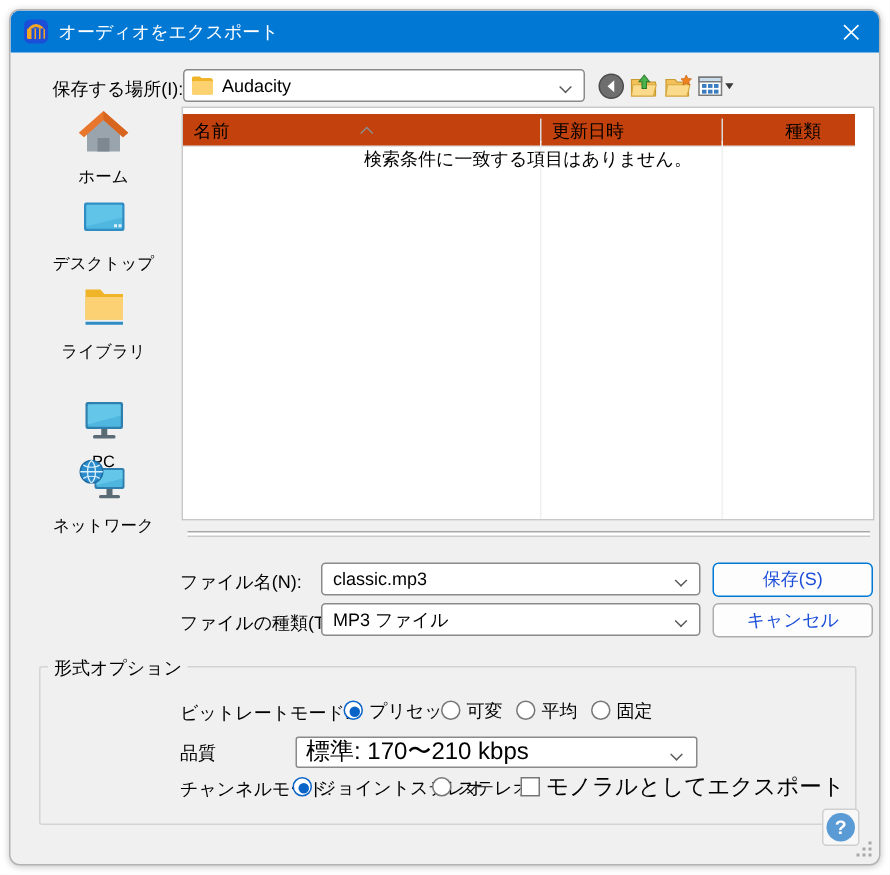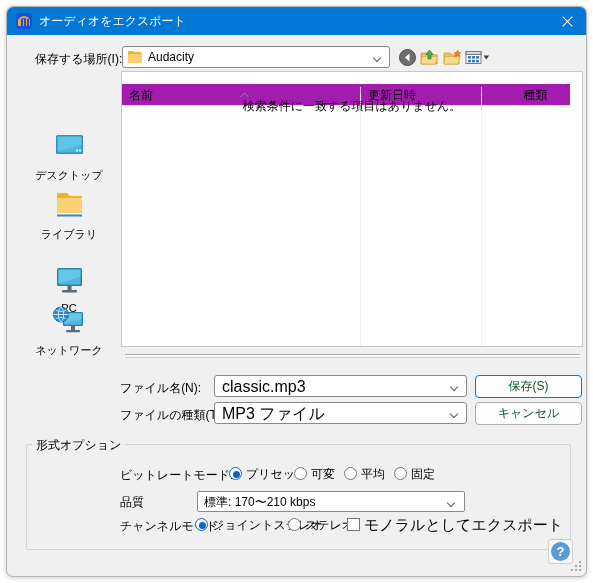--- a/index.html
+++ b/index.html
@@ -164,23 +164,23 @@
 
   
   #listview {
     position: absolute; left: 114px; top: 64px;
     width: 467px - 0px;
     width: 462px; height: 276px;
     background: #ffffff;
     border: 1px solid #c8c8c8;
   }
   #list-header {
-    position: absolute; left: 0; top: 12px;
+    position: absolute; left: 0; top: 4px;
     width: 448px; height: 22px;
-    background: #a21caf;
+    background: #c2410c;
     border-bottom: 1px solid #e2e2e2;
   }
   .col-head {
     position: absolute; top: 0; height: 22px;
     font-size: 12px;
     line-height: 22px;
     padding-left: 7px;
     white-space: nowrap;
     cursor: pointer;
   }
@@ -218,37 +218,37 @@
   }
   .field-combo {
     position: absolute;
     height: 22px;
     background: #ffffff;
     border: 1px solid #8a8a8a;
     border-radius: 3px;
   }
   .field-combo .cb-text {
     position: absolute; left: 7px; top: 3px;
-    font-size: 16px; line-height: 15px;
+    font-size: 12px; line-height: 15px;
     white-space: nowrap;
   }
   .field-combo .chev { position: absolute; right: 7px; top: 8px; }
 
   .dlg-btn {
     position: absolute;
     width: 107px; height: 23px;
     background: #fdfdfd;
     border: 1px solid #adadad;
     border-radius: 4px;
     font-size: 12px;
     font-family: "Liberation Sans", "DejaVu Sans", sans-serif;
     text-align: center;
     line-height: 21px;
     cursor: pointer;
-    color: #14532d;
+    color: #1d4ed8;
   }
   #save-button {
     left: 468px; top: 368px;
     border: 1px solid #0078d4;
     background: #fdfdfd;
   }
   #cancel-button { left: 468px; top: 395px; }
 
   
   #group-box {
@@ -313,21 +313,21 @@
 
   #quality-combo {
     position: absolute; left: 190px; top: 484px;
     width: 268px; height: 21px;
     background: #ffffff;
     border: 1px solid #8a8a8a;
     border-radius: 2px;
   }
   #quality-combo .cb-text {
     position: absolute; left: 6px; top: 3px;
-    font-size: 12px; line-height: 14px; white-space: nowrap;
+    font-size: 16px; line-height: 14px; white-space: nowrap;
   }
   #quality-combo .chev { position: absolute; right: 8px; top: 8px; }
 
   
   #help-button {
     position: absolute; left: 541px; top: 532px;
     width: 25px; height: 25px;
     background: #f7f7f7;
     border: 1px solid #d0d0d0;
     border-radius: 3px;
@@ -416,20 +416,31 @@
       <rect x="11" y="8" width="3" height="2.6" fill="#3b7bbf"></rect>
       <rect x="3" y="11.8" width="3" height="2.6" fill="#3b7bbf"></rect>
       <rect x="7" y="11.8" width="3" height="2.6" fill="#3b7bbf"></rect>
       <rect x="11" y="11.8" width="3" height="2.6" fill="#3b7bbf"></rect>
       <path d="M18.5 7.5 L24 7.5 L21.25 11.5 Z" fill="#3a3a3a"></path>
     </svg>
   </div>
 
   <div id="sidebar">
 
+    <div class="side-item" style="top:0px;">
+      <span class="side-ico">
+        <svg width="40" height="34" viewBox="0 0 40 34">
+          <path d="M20 4 L35 17 L31 17 L31 30 L9 30 L9 17 L5 17 Z" fill="#9aa4ad"></path>
+          <path d="M20 3 L36.5 17.5 L33 20.5 L20 9 L7 20.5 L3.5 17.5 Z" fill="#e8762c"></path>
+          <path d="M20 3 L36.5 17.5 L33 20.5 L20 9 Z" fill="#d8651f"></path>
+          <rect x="16" y="21" width="8" height="9" fill="#7e8891"></rect>
+        </svg>
+      </span>
+      <span class="lbl">ホーム</span>
+    </div>
 
     <div class="side-item" style="top:58px;">
       <span class="side-ico">
         <svg width="40" height="34" viewBox="0 0 40 34">
           <rect x="7" y="6" width="27" height="19" rx="1.5" fill="#2f8dc4"></rect>
           <rect x="8.5" y="7.5" width="24" height="16" rx="1" fill="#4fb6e0"></rect>
           <path d="M8.5 7.5 L32.5 7.5 L32.5 16 L8.5 22 Z" fill="#6fd0ef" opacity="0.55"></path>
           <rect x="27" y="20.5" width="2" height="2" fill="#ffffff" opacity="0.8"></rect>
           <rect x="30" y="20.5" width="2" height="2" fill="#ffffff" opacity="0.8"></rect>
         </svg>

